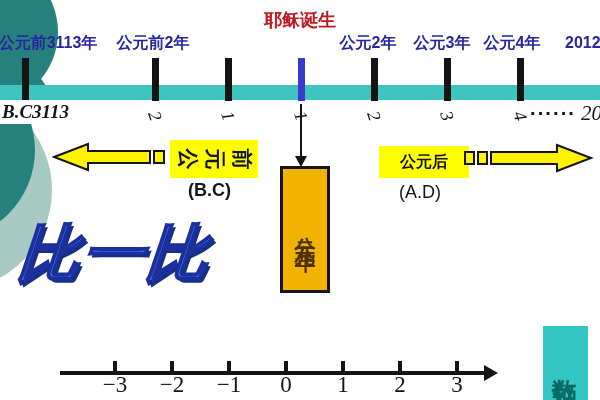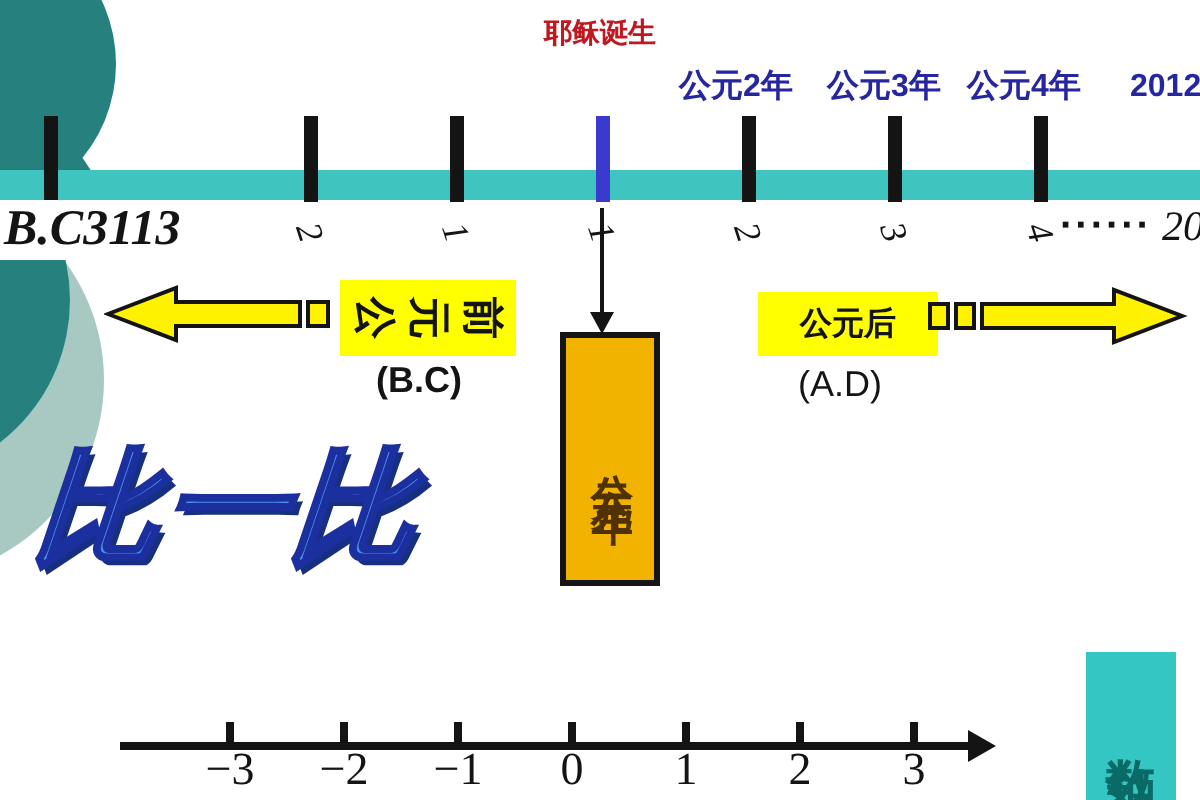--- a/index.html
+++ b/index.html
@@ -13,28 +13,28 @@
     clip-path:polygon(0 0,55% 0,100% 100%,0 100%);z-index:1;}
   #deco-b{left:-148px;top:90px;width:200px;height:200px;background:#A8C9C2;}
   #deco-c{left:-145px;top:60px;width:180px;height:180px;background:#26807E;}
 
   
   #tl-bar{position:absolute;left:0;top:85px;width:600px;height:15px;background:#3FC4C0;z-index:2;}
   .tick{position:absolute;top:58px;width:7px;height:43px;background:#141414;z-index:3;}
   .tick.blue{background:#3A3ACE;}
 
   #jesus-title{position:absolute;top:8px;left:300px;transform:translateX(-50%);
-    font-size:14px;font-weight:bold;color:#C01820;white-space:nowrap;z-index:4;text-align:center;}
+    font-size:18px;font-weight:bold;color:#C01820;white-space:nowrap;z-index:4;text-align:center;}
   .yr{position:absolute;top:33px;transform:translateX(-50%);font-size:16px;font-weight:bold;
     color:#2626A0;white-space:nowrap;z-index:4;}
   .yr.red{color:#CC1414;}
   .yr.noctr{transform:none;}
 
   #bc3113{position:absolute;left:0;top:100px;padding:1px 6px 1px 2px;background:#ffffff;
-    font-family:"Liberation Serif",serif;font-style:italic;font-weight:bold;font-size:25px;
+    font-family:"Liberation Serif",serif;font-style:italic;font-weight:bold;font-size:19px;
     color:#141414;z-index:4;white-space:nowrap;}
   .rnum{position:absolute;top:103px;width:18px;height:26px;display:flex;align-items:center;
     justify-content:center;font-family:"Liberation Serif",serif;font-style:italic;font-size:18px;
     color:#141414;transform:rotate(72deg);z-index:4;}
   #tl-dots{position:absolute;left:530px;top:102px;font-size:20px;font-weight:bold;color:#141414;
     letter-spacing:1px;z-index:4;white-space:nowrap;}
   #tl-2012{position:absolute;left:581px;top:101px;font-family:"Liberation Serif",serif;
     font-style:italic;font-size:21px;color:#141414;z-index:4;white-space:nowrap;}
 
   
@@ -93,20 +93,22 @@
   <div id="tl-bar"></div>
   <div class="tick" style="left:21.5px"></div>
   <div class="tick" style="left:151.5px"></div>
   <div class="tick" style="left:224.5px"></div>
   <div class="tick blue" style="left:297.5px"></div>
   <div class="tick" style="left:370.5px"></div>
   <div class="tick" style="left:443.5px"></div>
   <div class="tick" style="left:516.5px"></div>
 
   <div id="jesus-title">耶稣诞生</div>
+  <div class="yr" style="left:48px">公元前3113年</div>
+  <div class="yr" style="left:153px">公元前2年</div>
   <div class="yr" style="left:368px">公元2年</div>
   <div class="yr" style="left:442px">公元3年</div>
   <div class="yr" style="left:512px">公元4年</div>
   <div class="yr noctr" style="left:565px">2012年</div>
 
   <div id="bc3113">B.C3113</div>
   <div class="rnum" style="left:146px">2</div>
   <div class="rnum" style="left:219px">1</div>
   <div class="rnum" style="left:292px">1</div>
   <div class="rnum" style="left:365px">2</div>

